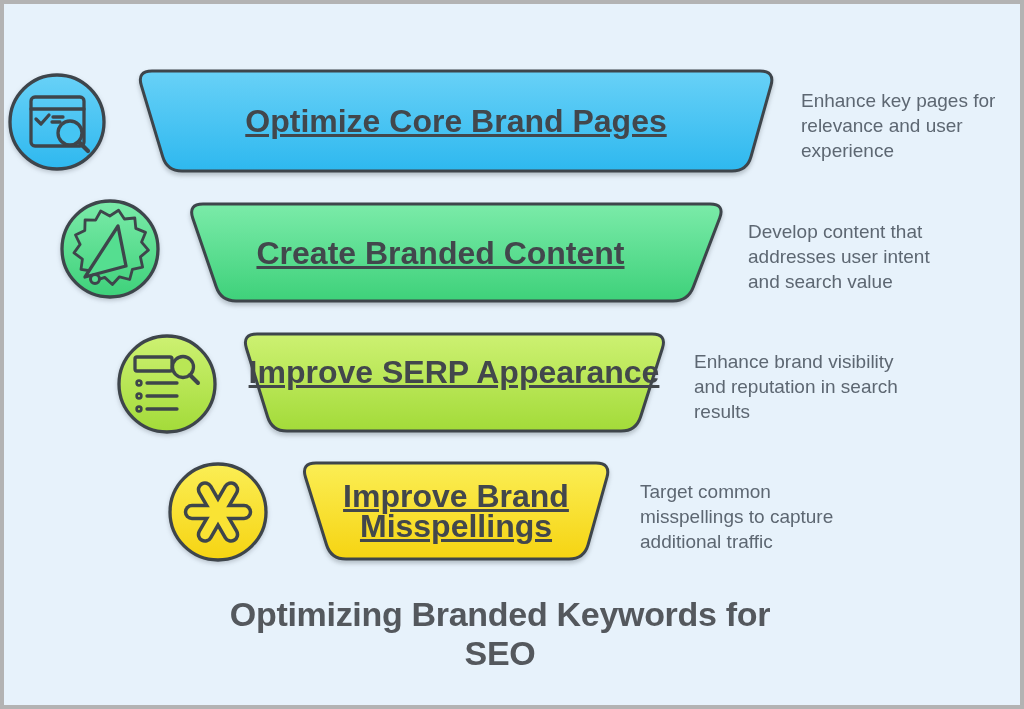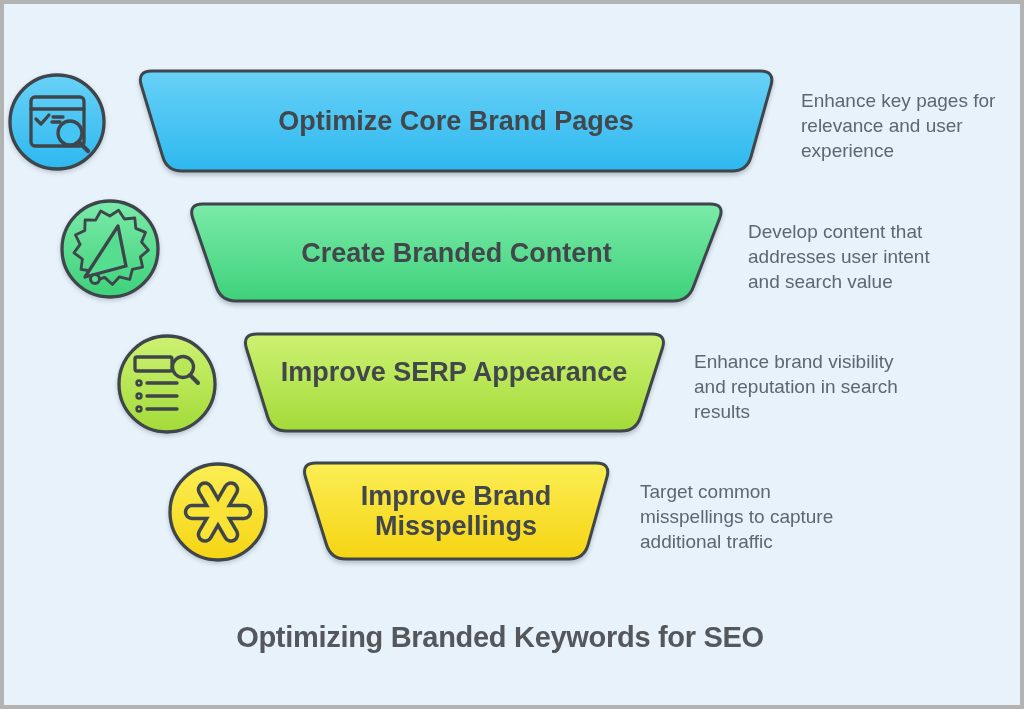--- a/index.html
+++ b/index.html
@@ -11,30 +11,30 @@
   .frame::after{content:'';position:absolute;inset:0;border:4px solid #B3B3B3;pointer-events:none;}
   svg.layer{position:absolute;left:0;top:0;}
   .shapes path{stroke:#3E454B;stroke-width:3;stroke-linejoin:round;}
   .shapes{filter:drop-shadow(0 3px 2px rgba(50,60,70,.28));}
   .icons{filter:drop-shadow(0 2px 2px rgba(50,60,70,.25));}
   .icons .outline{stroke:#3E454B;stroke-width:3.3;stroke-linecap:round;stroke-linejoin:round;}
   g.ast-o line{stroke:#3E454B;stroke-width:16.5;stroke-linecap:round;}
   g.ast-f line{stroke-width:9.5;stroke-linecap:round;}
   .stage-label{
     position:absolute;display:flex;align-items:center;justify-content:center;
-    text-align:center;font-weight:bold;font-size:27px;color:#42474C;line-height:30px;
+    text-align:center;font-weight:bold;font-size:32px;color:#42474C;line-height:30px;text-decoration:underline;
   }
   .stage-label span{display:block;}
   .stage-label.narrow span{max-width:270px;}
   .desc{
     position:absolute;font-size:19px;line-height:25px;color:#5D6772;text-align:left;
   }
   .title{
     position:absolute;left:212px;top:595px;width:576px;text-align:center;
-    font-size:29px;font-weight:bold;color:#54585D;letter-spacing:-0.3px;margin-top:26px;
+    font-size:34px;font-weight:bold;color:#54585D;letter-spacing:-0.3px;
   }
 </style>
 </head>
 <body>
 
 <div class="frame">
 
   <svg class="layer" width="1024" height="709" viewBox="0 0 1024 709">
     <defs>
       <linearGradient id="g0" x1="0" y1="0" x2="0" y2="1">
@@ -108,21 +108,21 @@
           <line x1="231" y1="489.5" x2="205" y2="534.5"></line>
         </g>
       </g>
 
     </g>
   </svg>
 
   <div class="stage-label" style="left:137px;top:71px;width:638px;height:100px">
     <span>Optimize Core Brand Pages</span>
   </div>
-  <div class="stage-label" style="left:188px;top:204px;width:537px;height:97px">
+  <div class="stage-label" style="left:172px;top:204px;width:537px;height:97px">
     <span>Create Branded Content</span>
   </div>
   <div class="stage-label" style="left:242px;top:334px;width:424px;height:75px">
     <span>Improve SERP Appearance</span>
   </div>
   <div class="stage-label narrow" style="left:301px;top:463px;width:310px;height:96px">
     <span>Improve Brand Misspellings</span>
   </div>
 
   <div class="desc" style="left:801px;top:88px;width:205px">Enhance key pages for relevance and user experience</div>

